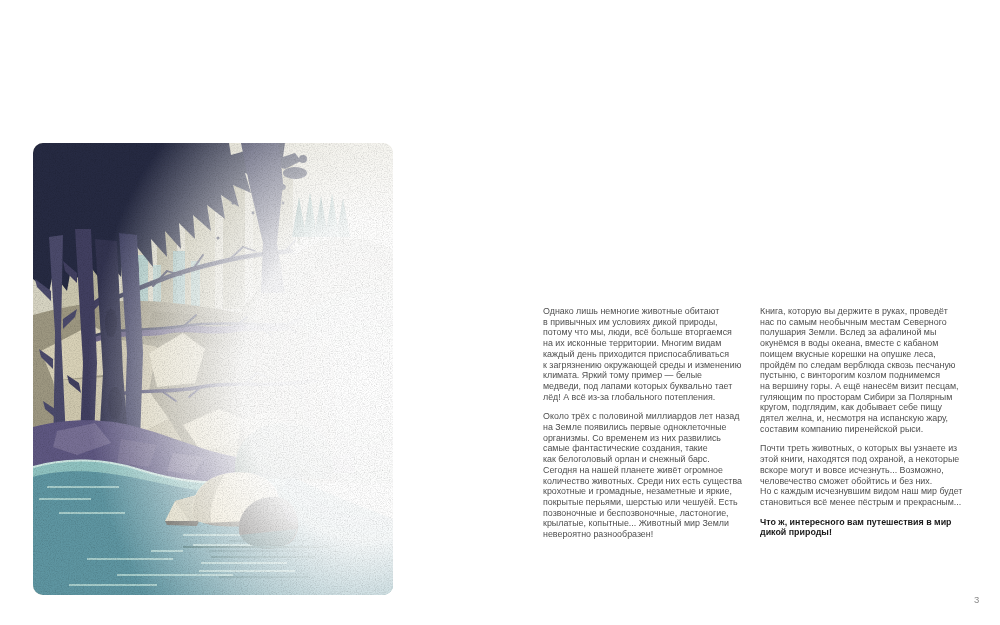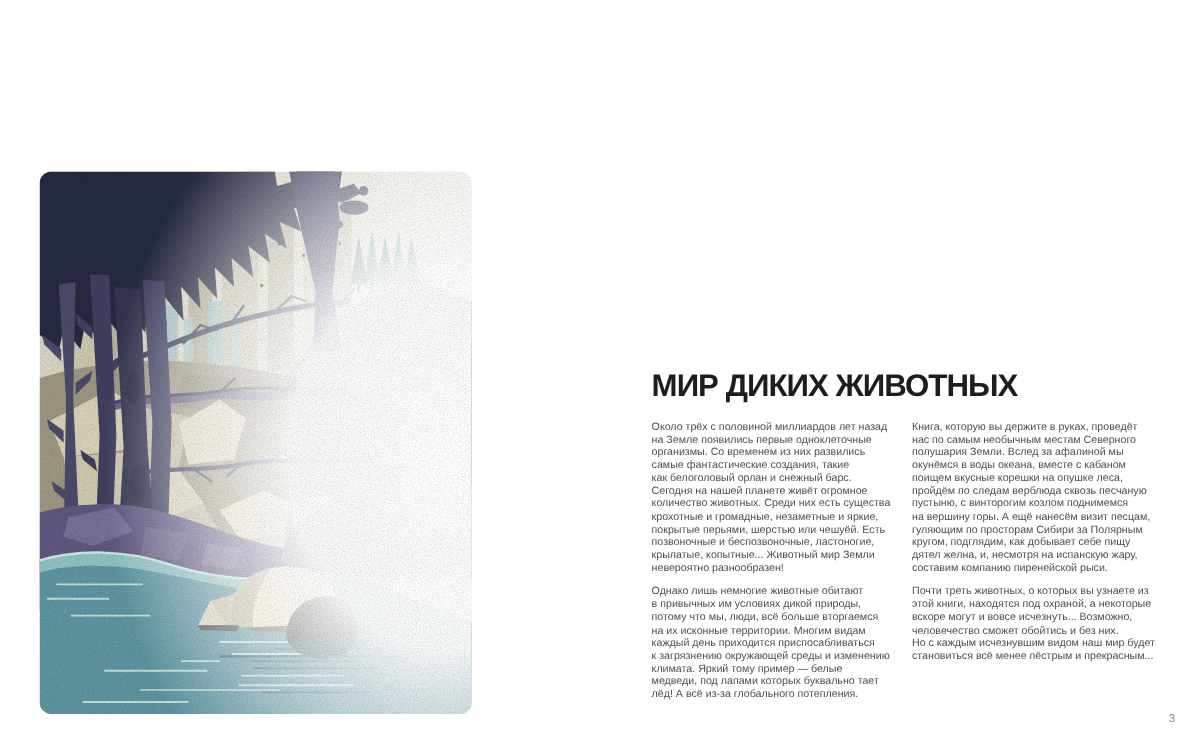--- a/index.html
+++ b/index.html
@@ -225,62 +225,63 @@
             <path d="M84,432 L200,432"></path>
         </g>
       </g>
 
       <rect width="360" height="452" fill="url(#fadeGrad)"></rect>
       <rect width="360" height="452" filter="url(#grain)" opacity="0.18"></rect>
     </g>
   </svg>
 
   <div class="content">
-    <h1 class="title">МИР ДИКИХ ЖИВОТНЫХ</h1>
     <div class="columns">
       <div class="col">
+        <p>Однако лишь немногие животные обитают
+в привычных им условиях дикой природы,
+потому что мы, люди, всё больше вторгаемся
+на их исконные территории. Многим видам
+каждый день приходится приспосабливаться
+к загрязнению окружающей среды и изменению
+климата. Яркий тому пример — белые
+медведи, под лапами которых буквально тает
+лёд! А всё из-за глобального потепления.</p>
         <p>Около трёх с половиной миллиардов лет назад
 на Земле появились первые одноклеточные
 организмы. Со временем из них развились
 самые фантастические создания, такие
 как белоголовый орлан и снежный барс.
 Сегодня на нашей планете живёт огромное
 количество животных. Среди них есть существа
 крохотные и громадные, незаметные и яркие,
 покрытые перьями, шерстью или чешуёй. Есть
 позвоночные и беспозвоночные, ластоногие,
 крылатые, копытные... Животный мир Земли
 невероятно разнообразен!</p>
-        <p>Однако лишь немногие животные обитают
-в привычных им условиях дикой природы,
-потому что мы, люди, всё больше вторгаемся
-на их исконные территории. Многим видам
-каждый день приходится приспосабливаться
-к загрязнению окружающей среды и изменению
-климата. Яркий тому пример — белые
-медведи, под лапами которых буквально тает
-лёд! А всё из-за глобального потепления.</p>
       </div>
       <div class="col">
         <p>Книга, которую вы держите в руках, проведёт
 нас по самым необычным местам Северного
 полушария Земли. Вслед за афалиной мы
 окунёмся в воды океана, вместе с кабаном
 поищем вкусные корешки на опушке леса,
 пройдём по следам верблюда сквозь песчаную
 пустыню, с винторогим козлом поднимемся
 на вершину горы. А ещё нанесём визит песцам,
 гуляющим по просторам Сибири за Полярным
 кругом, подглядим, как добывает себе пищу
 дятел желна, и, несмотря на испанскую жару,
 составим компанию пиренейской рыси.</p>
         <p>Почти треть животных, о которых вы узнаете из
 этой книги, находятся под охраной, а некоторые
 вскоре могут и вовсе исчезнуть... Возможно,
 человечество сможет обойтись и без них.
 Но с каждым исчезнувшим видом наш мир будет
 становиться всё менее пёстрым и прекрасным...</p>
+        <p class="closing">Что ж, интересного вам путешествия в мир
+дикой природы!</p>
       </div>
     </div>
   </div>
 
   <div class="page-number">3</div>
 </div>
 
 </body></html>

